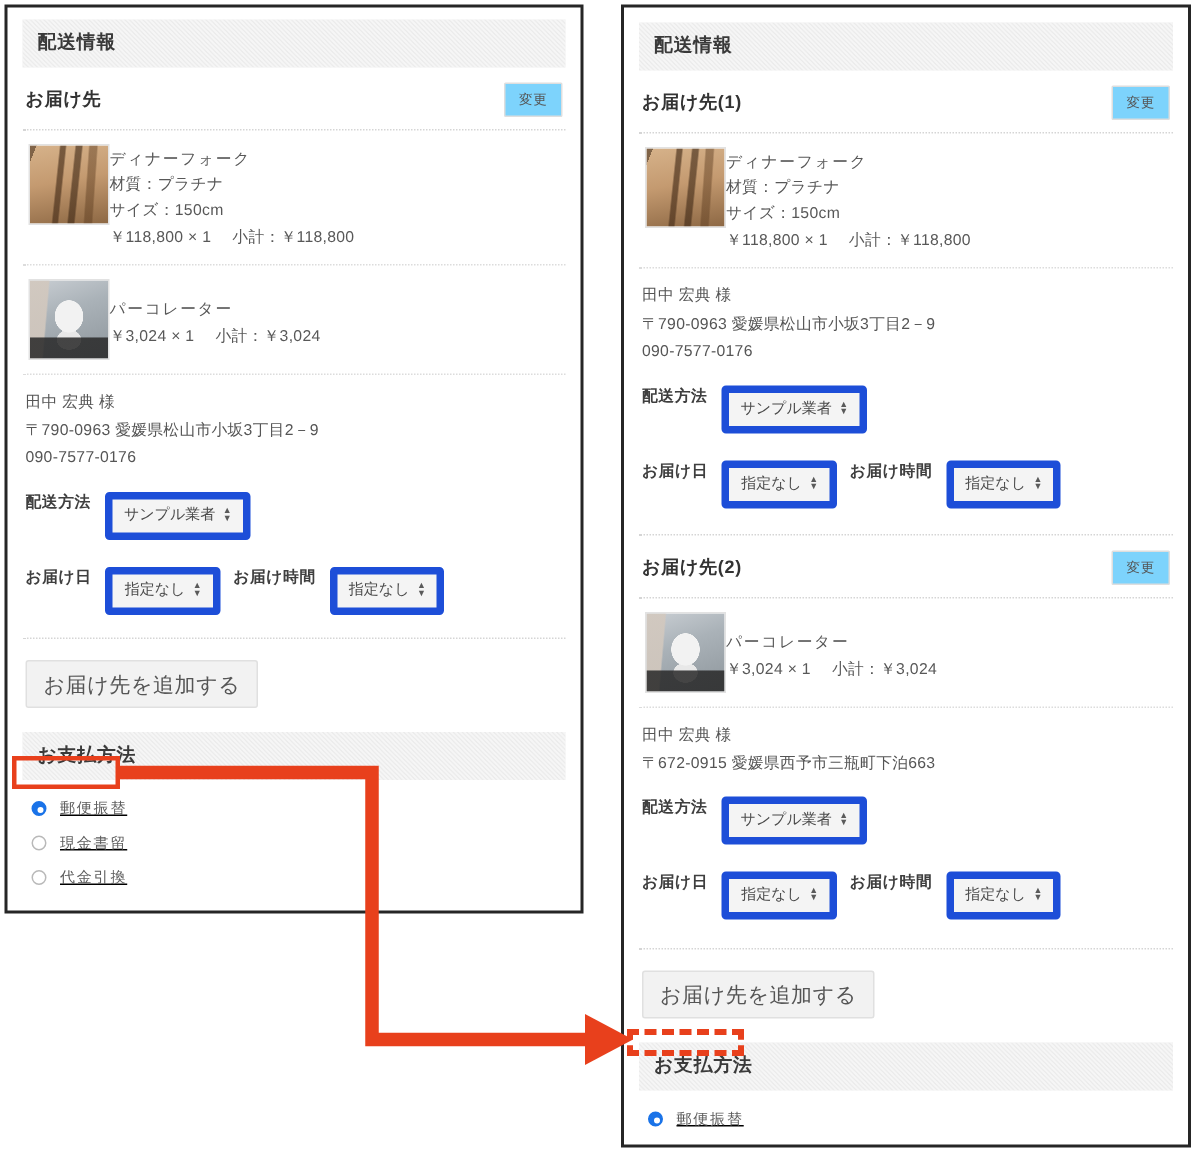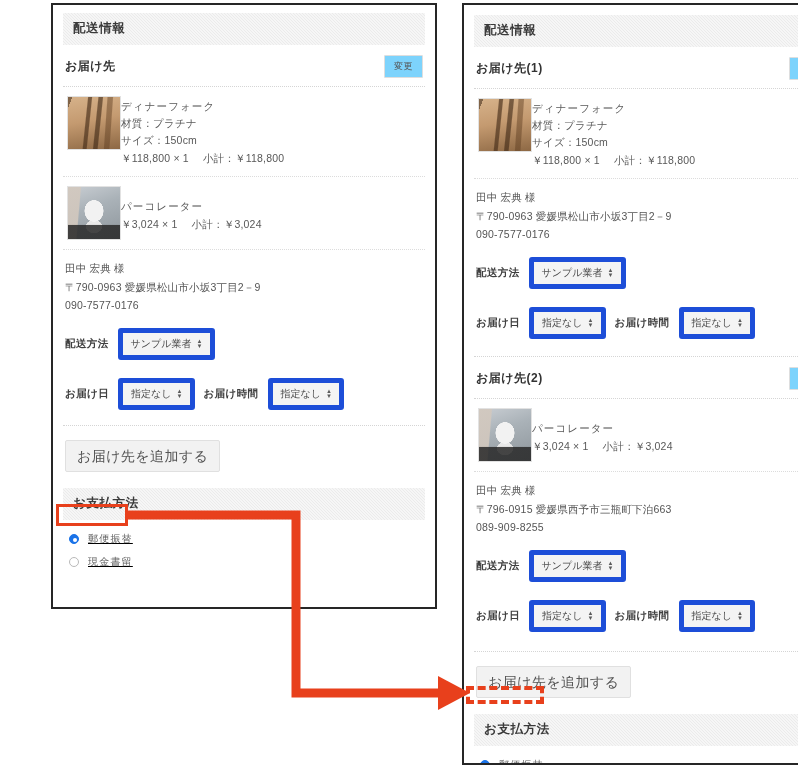--- a/index.html
+++ b/index.html
@@ -1,21 +1,21 @@
 <!DOCTYPE html>
 <html><head>
 <meta charset="utf-8">
 <style>
   html,body{margin:0;padding:0;background:#ffffff;}
   body{
     font-family:"Liberation Sans","DejaVu Sans",sans-serif;
     width:798px;height:768px;position:relative;overflow:hidden;
     -webkit-font-smoothing:antialiased;
   }
-  .stage{position:absolute;left:0;top:0;width:734px;height:768px;margin-left:48px;}
+  .stage{position:absolute;left:0;top:0;width:734px;height:768px;}
 
   
   .panel{
     position:absolute;background:#ffffff;border:2px solid #262626;
     overflow:hidden;box-sizing:border-box;
   }
   #panel-left{left:3px;top:3px;width:386px;height:606px;}
   #panel-right{left:414px;top:3px;width:380px;height:762px;}
 
   .panel-inner{position:absolute;left:0;top:0;right:0;bottom:0;padding:0 10px;box-sizing:border-box;}
@@ -66,21 +66,21 @@
   }
   .item-info{font-size:10.5px;color:#585858;line-height:1.62;padding-top:2px;letter-spacing:.2px;}
   .item-info .nm{letter-spacing:1.1px;}
   .item-price{margin-top:1px;}
   .item-price .gap{display:inline-block;width:14px;}
 
   
   .addr{font-size:10.5px;color:#555;line-height:1.78;padding:9px 2px 4px 2px;letter-spacing:.2px;}
 
   
-  .form-row{display:flex;align-items:center;padding:9px 2px;gap:9px;}
+  .form-row{display:flex;align-items:flex-start;padding:9px 2px;gap:9px;}
   .form-lb{font-size:10.5px;color:#3f3f3f;font-weight:bold;letter-spacing:.4px;white-space:nowrap;}
   .sel{
     background:#f4f4f4;border:5px solid #1d4ed8;border-radius:3px;
     font-size:10px;color:#4a4a4a;padding:6px 7px 6px 8px;
     display:inline-flex;align-items:center;gap:5px;cursor:pointer;line-height:1;white-space:nowrap;
   }
   .spin{display:inline-flex;flex-direction:column;line-height:0;}
   .spin i{font-style:normal;font-size:6px;color:#5a5a5a;line-height:5px;}
 
   
@@ -200,20 +200,24 @@
 
       <div class="radio-list">
         <div class="radio-row">
           <span class="rd on"></span>
           <span class="rd-lb">郵便振替</span>
         </div>
         <div class="radio-row">
           <span class="rd"></span>
           <span class="rd-lb">現金書留</span>
         </div>
+        <div class="radio-row">
+          <span class="rd"></span>
+          <span class="rd-lb">代金引換</span>
+        </div>
       </div>
 
       <div class="sec-gap"></div>
 
     </div>
   </div>
 
   <div class="panel" id="panel-right">
     <div class="panel-inner">
 
@@ -289,22 +293,21 @@
           <div class="nm">パーコレーター</div>
           <div class="item-price">
             <span>￥3,024 × 1</span><span class="gap"></span><span>小計：￥3,024</span>
           </div>
         </div>
       </div>
       <hr class="hr-dot-thin">
 
       <div class="addr">
         <div>田中 宏典 様</div>
-        <div>〒796-0915 愛媛県西予市三瓶町下泊663</div>
-        <div>089-909-8255</div>
+        <div>〒672-0915 愛媛県西予市三瓶町下泊663</div>
       </div>
 
       <div class="form-row">
         <span class="form-lb">配送方法</span>
         <span class="sel">
           <span>サンプル業者</span>
           <span class="spin">
               <i>▲</i>
               <i>▼</i>
             </span>

